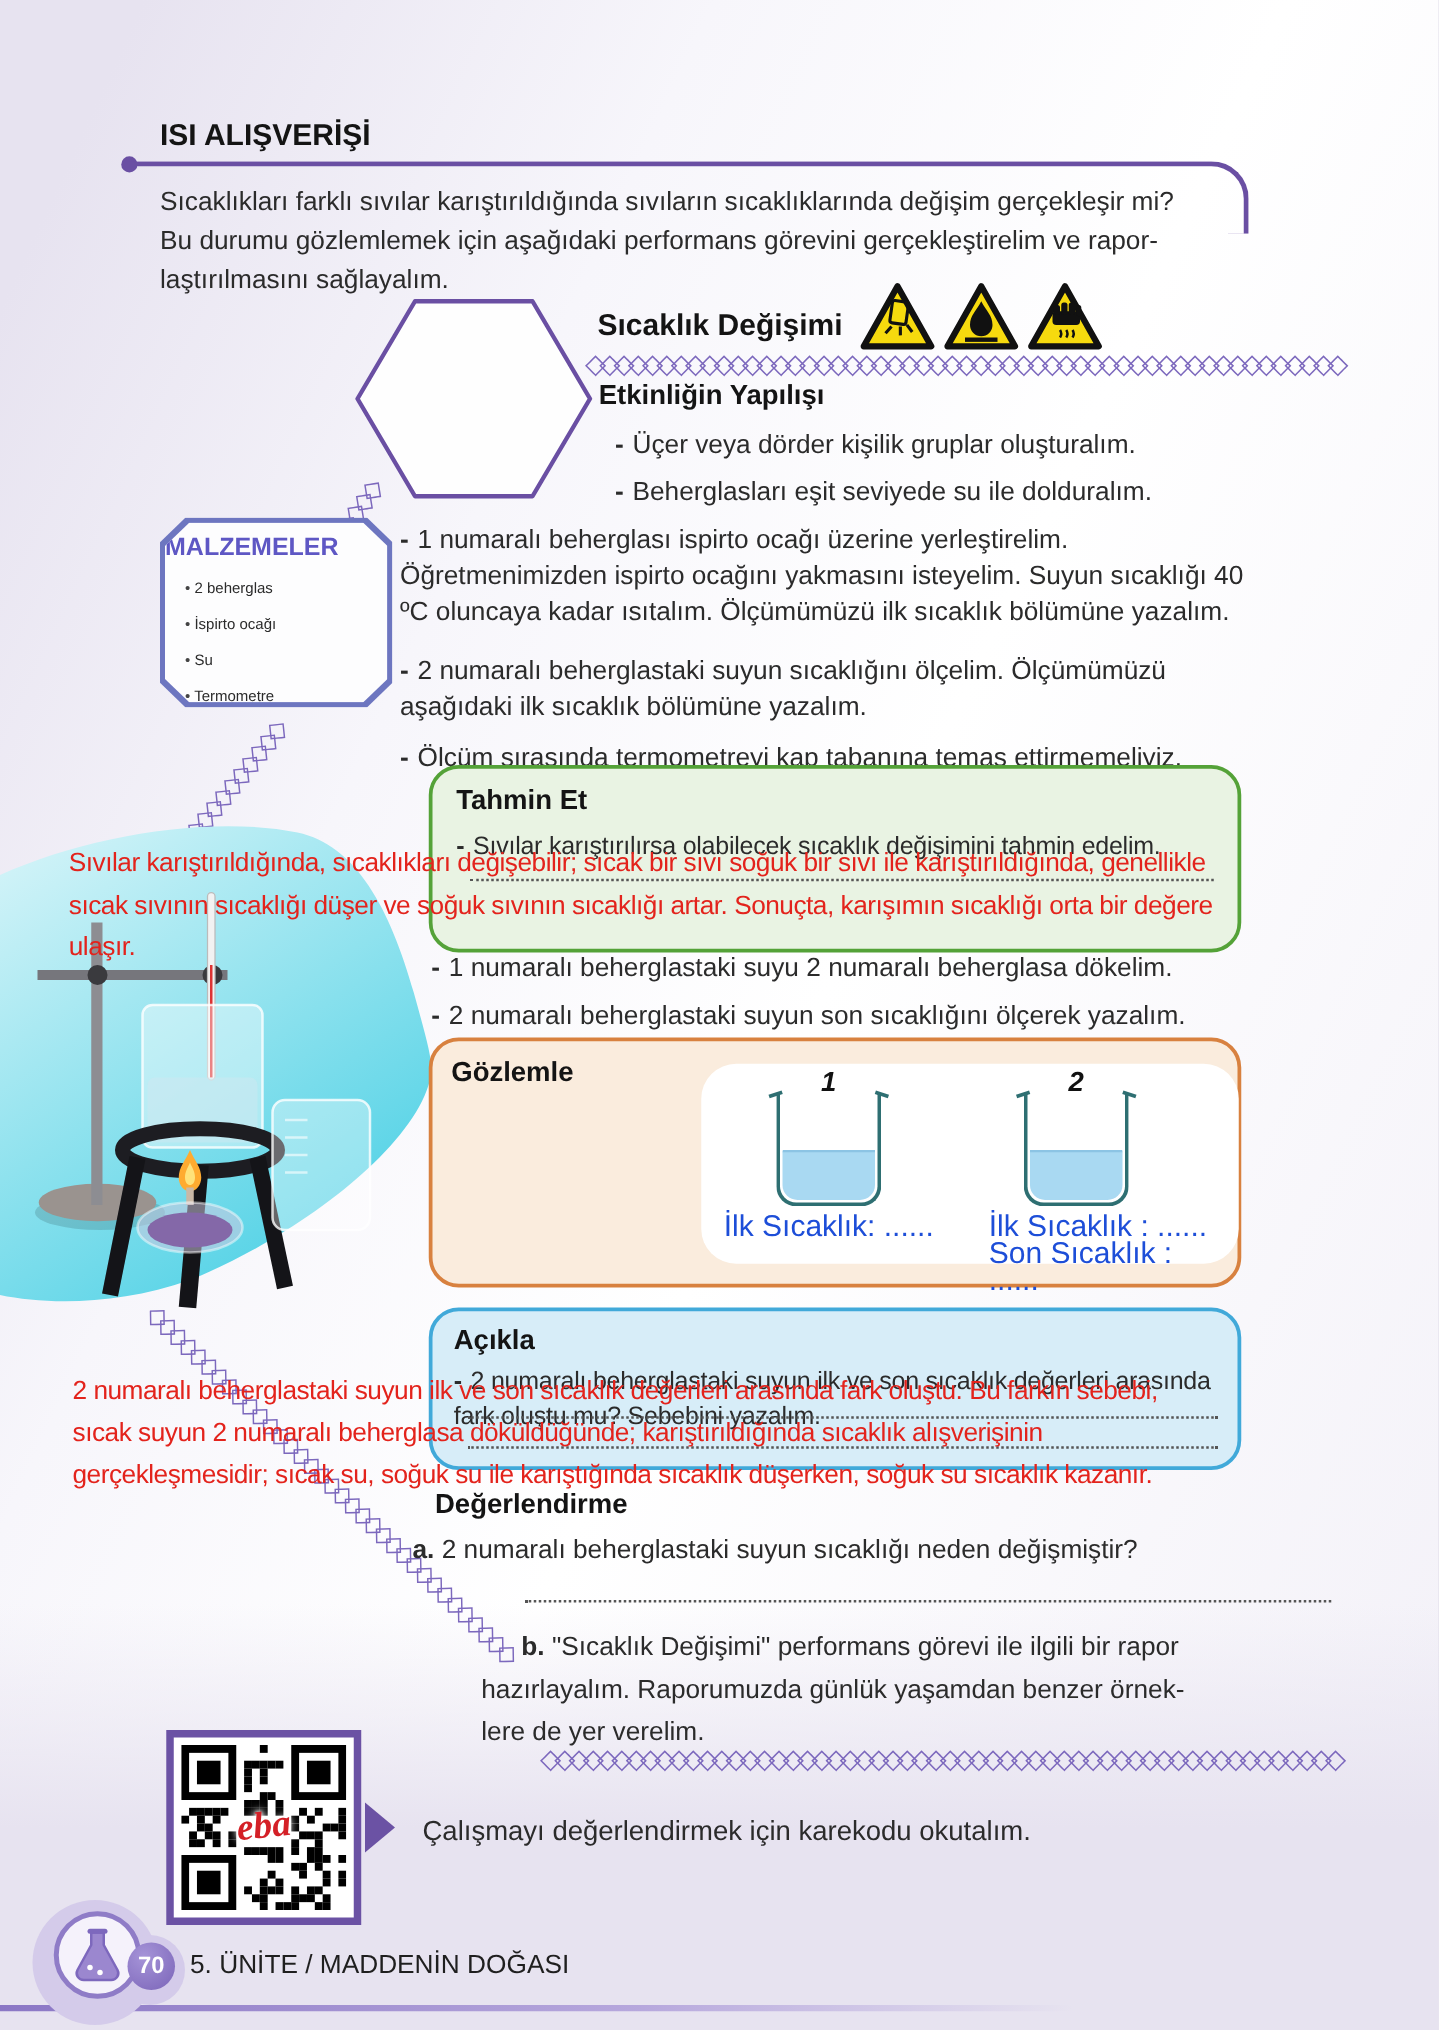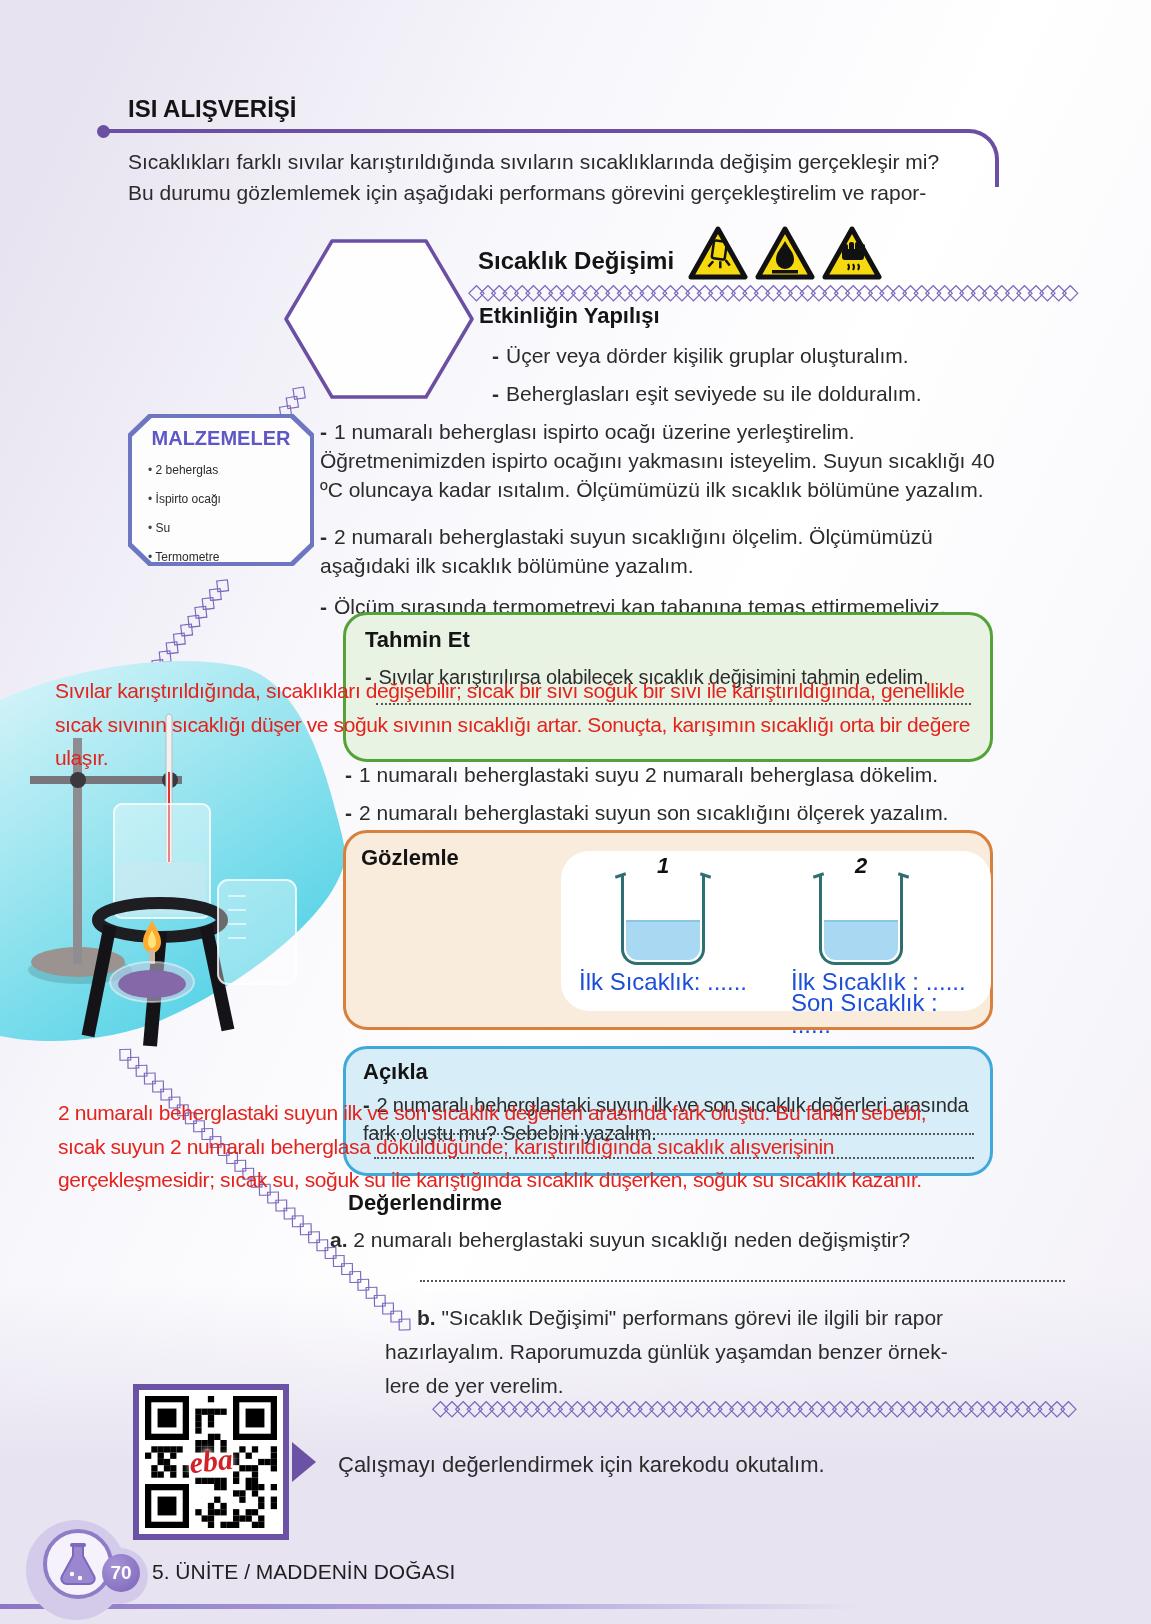--- a/index.html
+++ b/index.html
@@ -16,21 +16,21 @@
   .dash{font-weight:bold;margin-right:7px}
   .red{color:#e3231c;font-size:21px;line-height:33.5px;letter-spacing:-0.4px;white-space:pre-line;z-index:30}
   .chain{font-family:"DejaVu Sans",sans-serif;color:#7c68bd;font-size:22px;letter-spacing:-5.5px;
     white-space:nowrap;overflow:hidden;height:24px;line-height:24px;z-index:2;transform-origin:0 50%}
   .hexlab{display:flex;flex-direction:column;align-items:center;justify-content:center;
     font-size:22px;font-weight:bold;color:#7d5fc5;letter-spacing:0.5px;z-index:6}
   .mbox-outer{clip-path:polygon(11% 0,89% 0,100% 13%,100% 87%,89% 100%,11% 100%,0 87%,0 13%);
     background:#6d76c0;z-index:6}
   .mbox-inner{position:absolute;inset:4px;clip-path:polygon(11% 0,89% 0,100% 13%,100% 87%,89% 100%,11% 100%,0 87%,0 13%);
     background:#fdfdfe;padding-top:9px}
-  .mbox-title{text-align:center;font-size:20px;font-weight:bold;color:#5e57c4}
+  .mbox-title{font-size:20px;font-weight:bold;color:#5e57c4}
   .mbox-list{list-style:none;padding:6px 0 0 16px;font-size:12px;line-height:29px;color:#2b2b2b}
   .mbox-list li::before{content:"•  ";color:#444}
   .box{border-radius:24px;z-index:5}
   .box-green{background:#e9f3e3;border:3px solid #54a238}
   .box-orange{background:#faecdd;border:3px solid #d8813f}
   .box-blue{background:#d7edf8;border:3px solid #41a9d9}
   .box-title{font-size:22px;font-weight:bold;color:#141414}
   .box-t{font-size:20px;line-height:28px;letter-spacing:-0.2px;color:#2b2b2b}
   .dotted{border-bottom:2px dotted #555;z-index:29}
   .panel{background:#fff;border-radius:28px;z-index:6}
@@ -95,20 +95,21 @@
   <div class="abs chain" style="left:130px;top:686px;width:172px;transform:rotate(-51deg)">◇◇◇◇◇◇◇◇◇◇◇◇◇</div>
   <div class="abs chain" style="left:120px;top:1036px;width:456px;transform:rotate(44deg)">◇◇◇◇◇◇◇◇◇◇◇◇◇◇◇◇◇◇◇◇◇◇◇◇◇◇◇◇◇◇◇◇◇◇◇</div>
   <div class="abs chain" style="left:432px;top:1396px;width:719px">◇◇◇◇◇◇◇◇◇◇◇◇◇◇◇◇◇◇◇◇◇◇◇◇◇◇◇◇◇◇◇◇◇◇◇◇◇◇◇◇◇◇◇◇◇◇◇◇◇◇◇◇◇◇◇◇</div>
 
   <div class="abs h-main nw" style="left:128px;top:95px">ISI ALIŞVERİŞİ</div>
   <div class="abs dot" style="left:97px;top:125px"></div>
   <div class="abs underline-arc" style="left:103px;top:129px;width:896px;height:58px"></div>
   <div class="abs" style="left:128px;top:146px">
     <div class="t nw" style="line-height:31px">Sıcaklıkları farklı sıvılar karıştırıldığında sıvıların sıcaklıklarında değişim gerçekleşir mi?</div>
     <div class="t nw" style="line-height:31px">Bu durumu gözlemlemek için aşağıdaki performans görevini gerçekleştirelim ve rapor-</div>
+    <div class="t nw" style="line-height:31px">laştırılmasını sağlayalım.</div>
   </div>
 
   <svg class="abs" style="left:283px;top:238px;z-index:5" width="192" height="162" viewBox="0 0 192 162">
     <polygon points="49,3 143,3 189,81 143,159 49,159 3,81" fill="#fefefe" stroke="#6a4fa3" stroke-width="3.5" stroke-linejoin="round"></polygon>
   </svg>
 
   <div class="abs h-main nw" style="left:478px;top:247px;z-index:5">Sıcaklık Değişimi</div>
   <svg class="abs" style="left:688px;top:226px;z-index:5" width="60" height="56" viewBox="0 0 60 56">
     <polygon points="30,3 57,51 3,51" fill="#f6da0e" stroke="#111" stroke-width="5" stroke-linejoin="round"></polygon>
     <g stroke="#111" stroke-width="2.5" fill="none" transform="rotate(8 31 30)">

